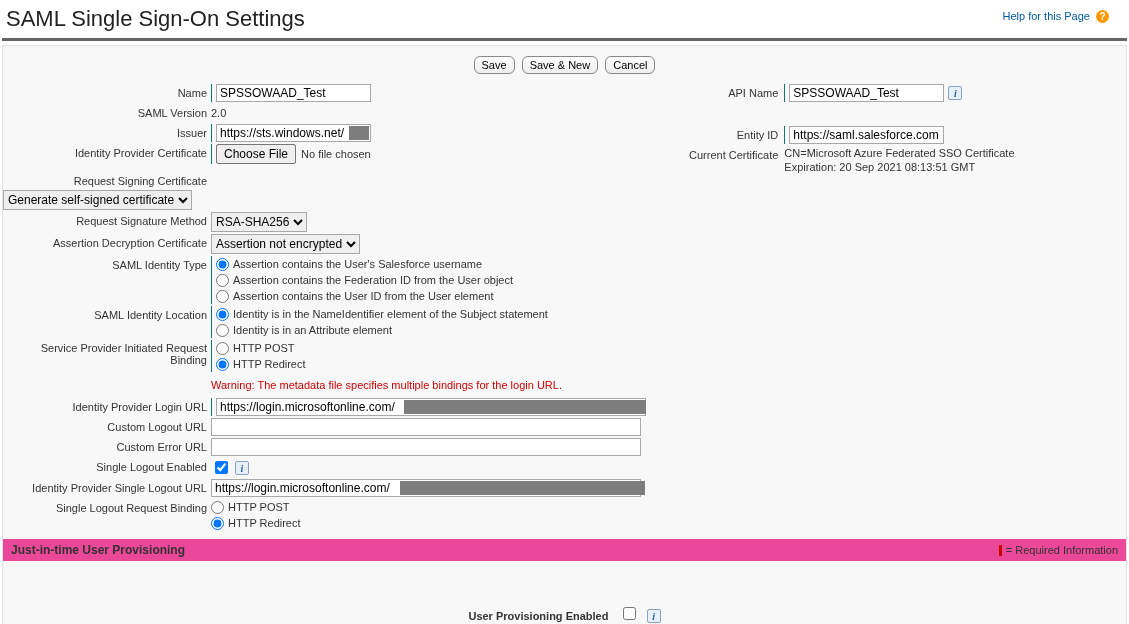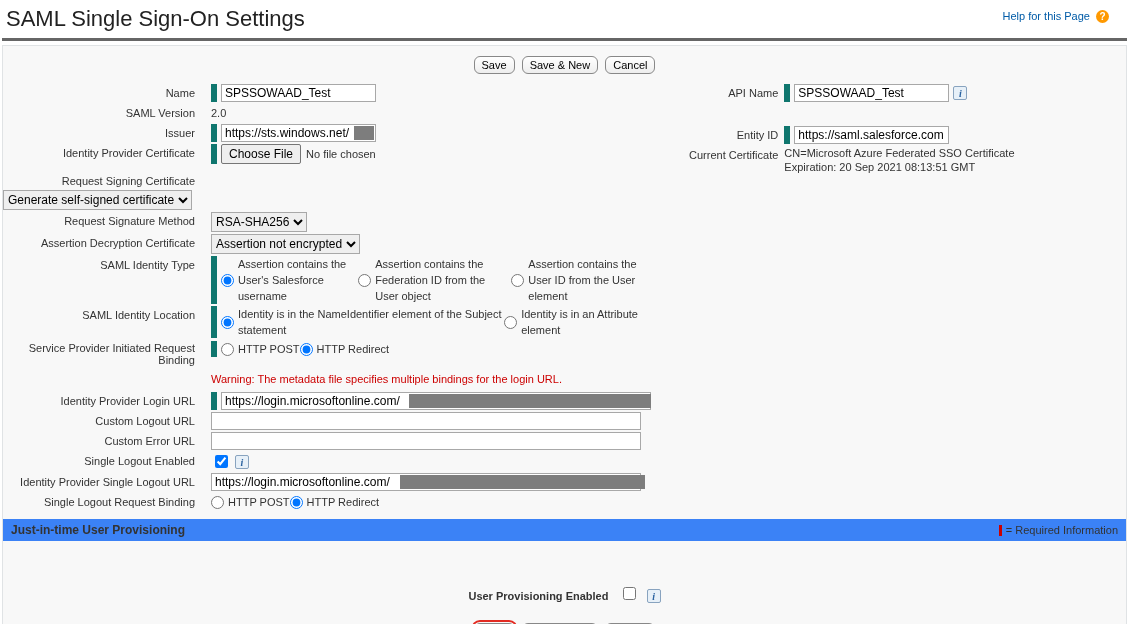--- a/index.html
+++ b/index.html
@@ -60,55 +60,55 @@
     cursor: pointer;
   }
   .btn.highlight {
     outline: 2px solid #e22b22;
     outline-offset: 1px;
   }
   .cols { display: flex; }
   .col-left { flex: 0 0 58%; }
   .col-right { flex: 1; }
   .row { display: flex; align-items: flex-start; margin: 2px 0; min-height: 18px; }
-  .lbl { width: 208px; text-align: right; padding-right: 16px; color: #333; font-size: 11px; line-height: 18px; }
+  .lbl { width: 208px; text-align: right; padding-right: 4px; color: #333; font-size: 11px; line-height: 18px; }
   .lbl-r { width: 130px; text-align: right; padding-right: 6px; color: #333; font-size: 11px; line-height: 18px; }
   .val { display: flex; align-items: center; flex: 1; min-height: 18px; line-height: 18px; }
-  .req { border-left: 6px solid #0f766e; padding-left: 4px; display: inline-flex; align-items: center; }
+  .req { border-left: 1px solid #0f766e; padding-left: 4px; display: inline-flex; align-items: center; }
   input[type=text].field {
     font-size: 12px;
     padding: 1px 3px;
     border: 1px solid #a8a8a8;
     height: 18px;
     background: #fff;
   }
   input[type=text].w-s { width: 155px; }
   input[type=text].w-l { width: 430px; }
   select.sel {
     font-size: 12px;
     border: 1px solid #a8a8a8;
     background: #efefef;
     height: 20px;
   }
   .file-btn {
     font-size: 12px; padding: 2px 7px; background: #efefef;
     border: 1px solid #767676; border-radius: 2px; margin-right: 5px;
   }
-  .radio-col { display: flex; flex-direction: row; }
+  .radio-col { display: flex; flex-direction: column; }
   .radio-item { display: flex; align-items: center; line-height: 16px; font-size: 11px; }
   .radio-item input { margin: 0 4px 0 0; }
   .warn { color: #c00; font-size: 11px; margin-left: 0; margin-top: 2px; margin-bottom: 2px; }
   .info-i {
     display: inline-block; width: 14px; height: 14px; border: 1px solid #88a3bf;
     background: #e7f0f8; color: #2a62a0; font-family: serif; font-style: italic;
     font-weight: bold; text-align: center; line-height: 13px; font-size: 10px;
     margin-left: 4px; border-radius: 2px;
   }
   .section-bar {
-    background: #3b82f6;
+    background: #ec4899;
     padding: 4px 8px;
     font-weight: bold;
     color: #333;
     font-size: 12px;
     margin-top: 6px;
     display: flex; justify-content: space-between; align-items: center;
   }
   .req-legend { font-weight: normal; font-size: 11px; margin-left: 25px; }
   .req-mark { display: inline-block; width: 3px; height: 11px; background: #c00; vertical-align: middle; margin-right: 4px; }
   .jit-row { text-align: center; padding: 10px 0; margin-top: 33px; }

